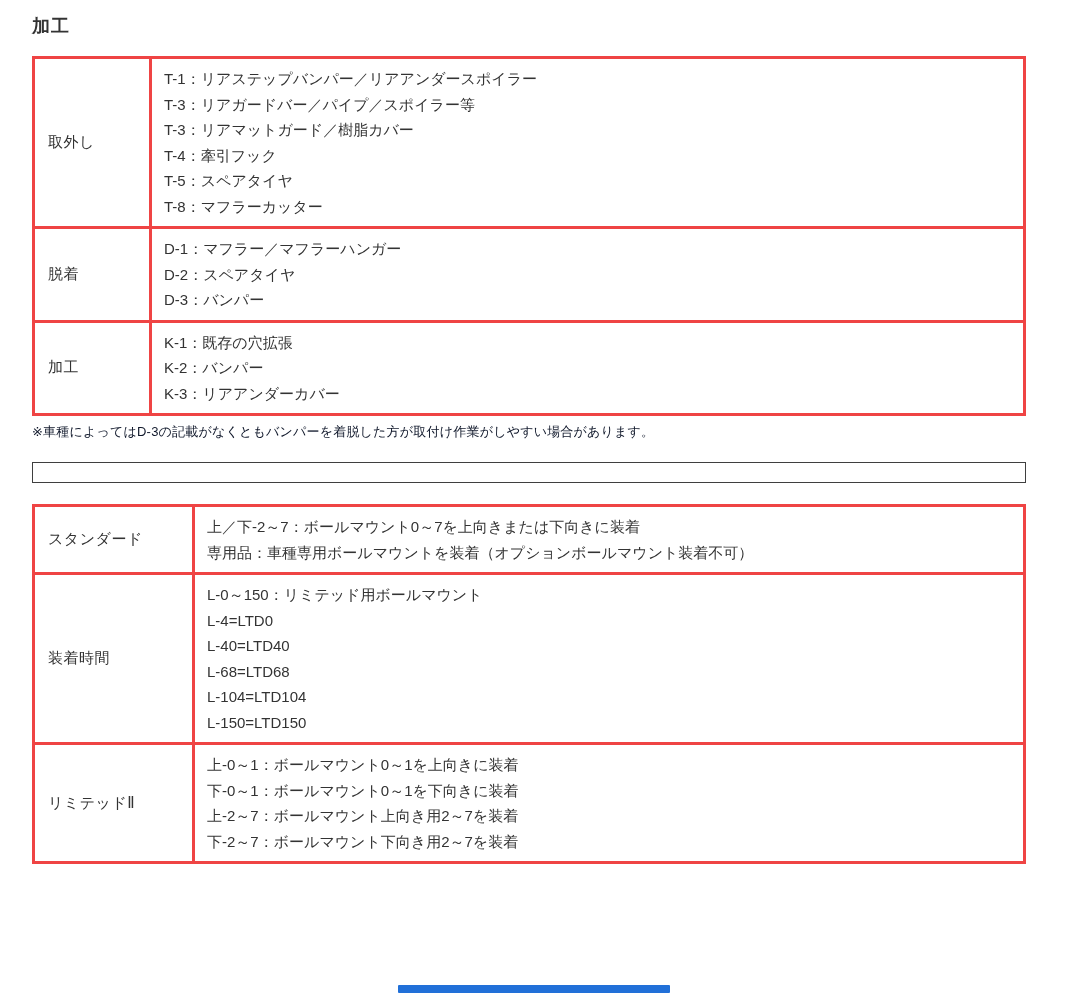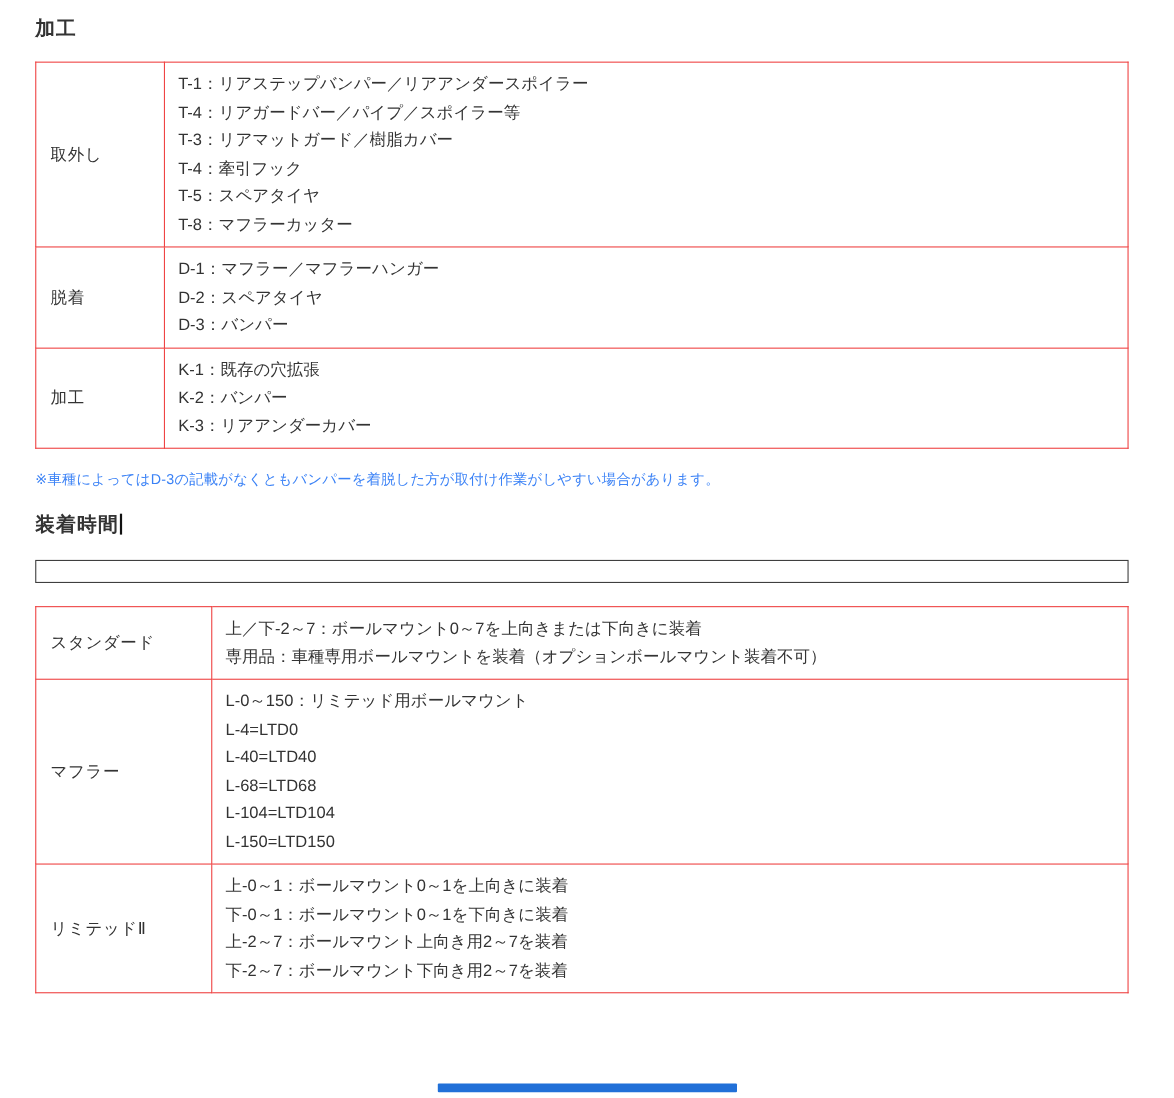--- a/index.html
+++ b/index.html
@@ -19,32 +19,32 @@
   .caret {
     display: inline-block; width: 2px; height: 19px;
     background: #111111; vertical-align: -3px; margin-left: 1px;
   }
 
   table.info-table {
     border-collapse: collapse; width: 994px; table-layout: fixed;
     font-size: 15px; color: #333333;
   }
   table.info-table td {
-    border: 1px solid #ef4444; vertical-align: middle;
+    border: 3px solid #ef4444; vertical-align: middle;
   }
   td.label-cell {
     padding: 6px 6px 6px 13px; letter-spacing: 0.5px;
   }
   td.content-cell { padding: 7px 10px 7px 12px; }
   .t1 .label-cell { width: 117px; }
   .t2 .label-cell { width: 160px; }
   .cell-line { line-height: 25.5px; white-space: nowrap; }
 
   .note-line {
-    font-size: 13px; color: #3b82f6; margin-top: 19px; letter-spacing: 0.2px;
+    font-size: 13px; color: #0f172a; margin-top: 7px; letter-spacing: 0.2px;
   }
 
   .heading-kako      { margin-top: 1px; }
   .table-kako        { margin-top: 19px; }
   .heading-souchaku  { margin-top: 21px; }
   .info-box {
     margin-top: 21px; width: 994px;
     border: 1px solid #3f3f3f;
     padding: 9px 14px 10px 14px;
     font-size: 15px;
@@ -65,21 +65,21 @@
 <div class="page">
 
   <div class="section-heading heading-kako">加工</div>
 
   <table class="info-table t1 table-kako">
     <tbody>
       <tr>
         <td class="label-cell">取外し</td>
         <td class="content-cell">
           <div class="cell-line">T-1：リアステップバンパー／リアアンダースポイラー</div>
-          <div class="cell-line">T-4：リアガードバー／パイプ／スポイラー等</div>
+          <div class="cell-line">T-3：リアガードバー／パイプ／スポイラー等</div>
           <div class="cell-line">T-3：リアマットガード／樹脂カバー</div>
           <div class="cell-line">T-4：牽引フック</div>
           <div class="cell-line">T-5：スペアタイヤ</div>
           <div class="cell-line">T-8：マフラーカッター</div>
         </td>
       </tr>
       <tr>
         <td class="label-cell">脱着</td>
         <td class="content-cell">
           <div class="cell-line">D-1：マフラー／マフラーハンガー</div>
@@ -93,37 +93,36 @@
           <div class="cell-line">K-1：既存の穴拡張</div>
           <div class="cell-line">K-2：バンパー</div>
           <div class="cell-line">K-3：リアアンダーカバー</div>
         </td>
       </tr>
     </tbody>
   </table>
 
   <div class="note-line">※車種によってはD-3の記載がなくともバンパーを着脱した方が取付け作業がしやすい場合があります。</div>
 
-  <div class="section-heading heading-souchaku"><span>装着時間</span><span class="caret"></span></div>
 
   <div class="info-box">
   </div>
 
 
   <table class="info-table t2 table-ballmount">
     <tbody>
       <tr>
         <td class="label-cell">スタンダード</td>
         <td class="content-cell">
           <div class="cell-line">上／下-2～7：ボールマウント0～7を上向きまたは下向きに装着</div>
           <div class="cell-line">専用品：車種専用ボールマウントを装着（オプションボールマウント装着不可）</div>
         </td>
       </tr>
       <tr>
-        <td class="label-cell">マフラー</td>
+        <td class="label-cell">装着時間</td>
         <td class="content-cell">
           <div class="cell-line">L-0～150：リミテッド用ボールマウント</div>
           <div class="cell-line">L-4=LTD0</div>
           <div class="cell-line">L-40=LTD40</div>
           <div class="cell-line">L-68=LTD68</div>
           <div class="cell-line">L-104=LTD104</div>
           <div class="cell-line">L-150=LTD150</div>
         </td>
       </tr>
       <tr>

